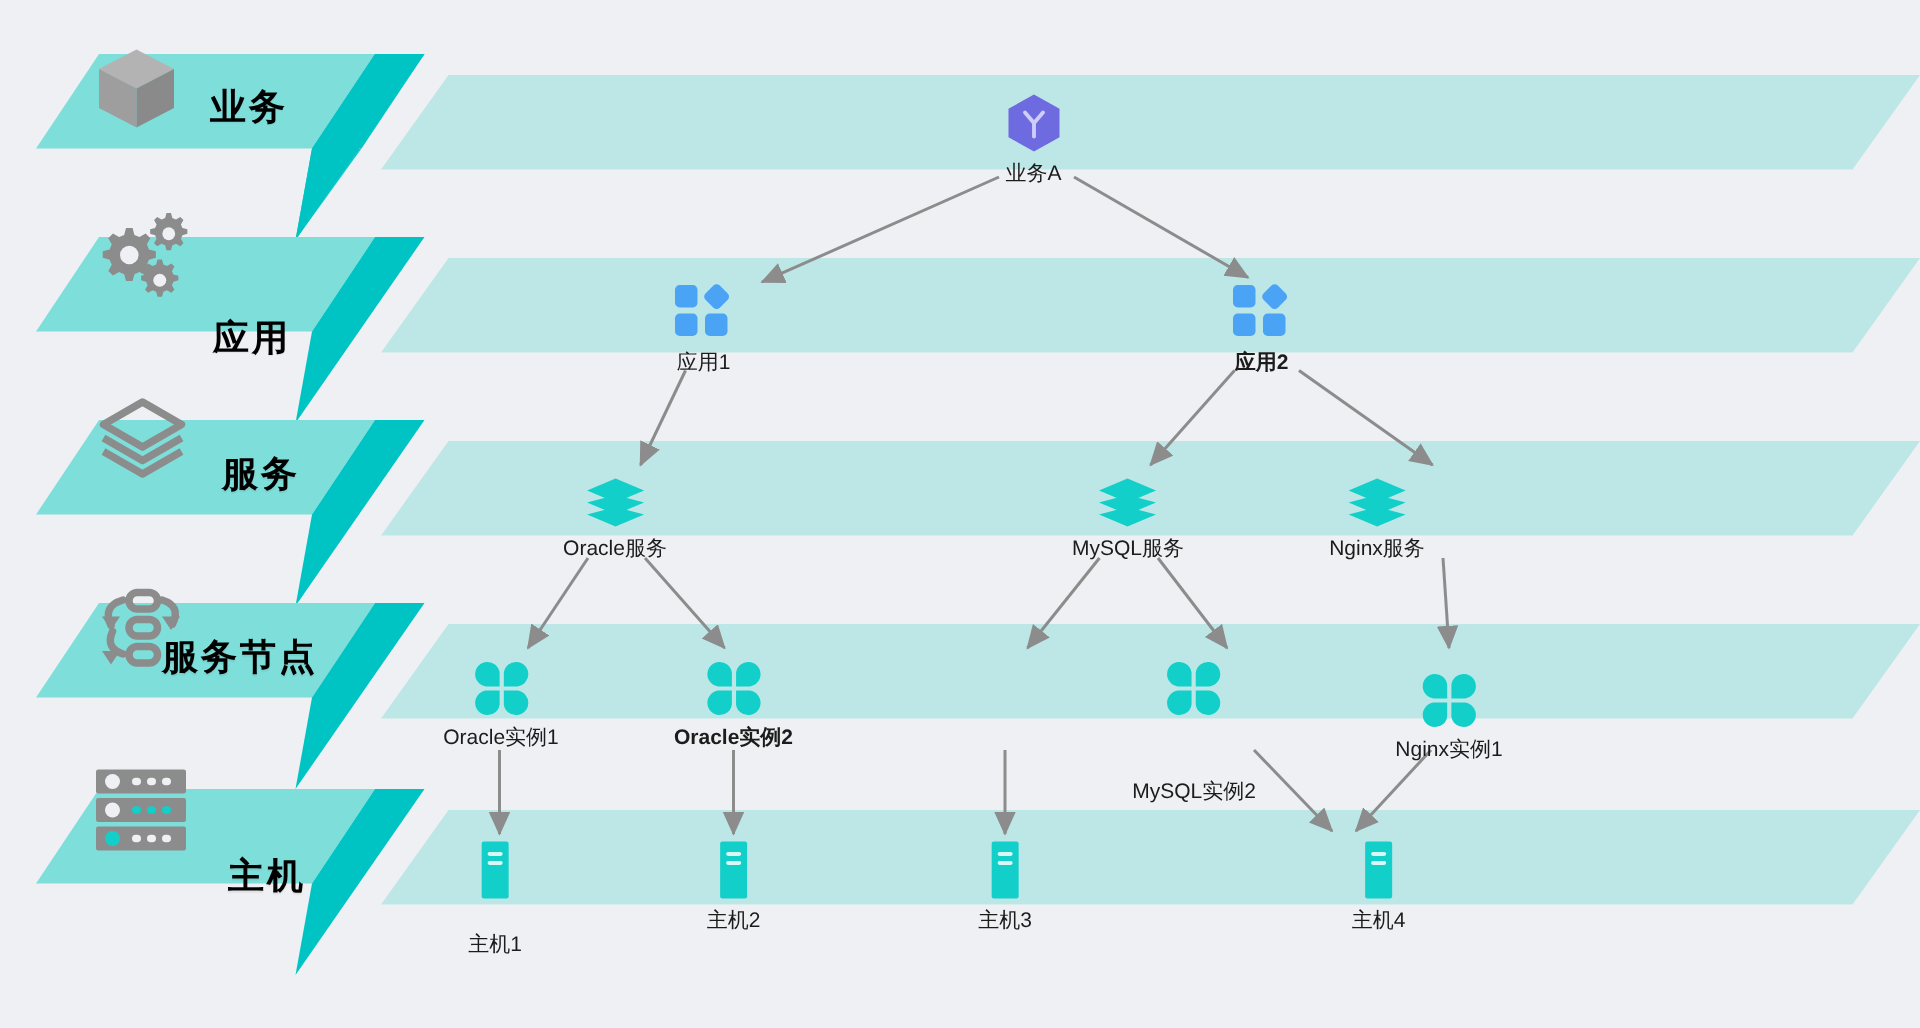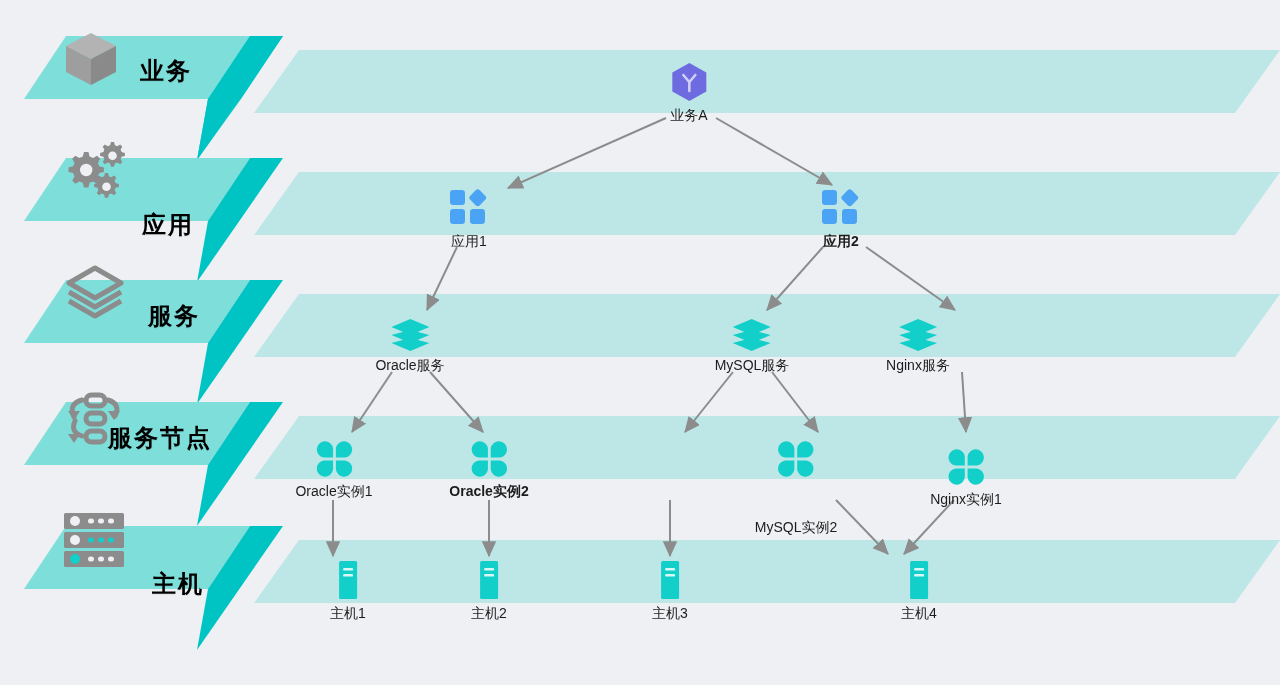--- a/index.html
+++ b/index.html
@@ -266,21 +266,21 @@
       </div>
       <div class="node" style="left: 966px; top: 448px;">
         <span class="glyph"><svg width="38" height="38" viewBox="0 0 38 38">
             <path d="M17.6 17.6 L17.6 8.4 A8.2 8.2 0 1 0 8.4 17.6 Z" fill="#12cfc9"></path>
             <path d="M20.4 17.6 L20.4 8.4 A8.2 8.2 0 1 1 29.6 17.6 Z" fill="#12cfc9"></path>
             <path d="M17.6 20.4 L17.6 29.6 A8.2 8.2 0 1 1 8.4 20.4 Z" fill="#12cfc9"></path>
             <path d="M20.4 20.4 L20.4 29.6 A8.2 8.2 0 1 0 29.6 20.4 Z" fill="#12cfc9"></path>
           </svg></span>
         <span class="caption">Nginx实例1</span>
       </div>
-      <div class="node" style="left: 348px; top: 560px;">
+      <div class="node" style="left: 330px; top: 560px; gap: 16px;">
         <span class="glyph"><svg width="26" height="40" viewBox="0 0 26 40">
             <rect x="4" y="1" width="18" height="38" rx="1.5" fill="#12cfc9"></rect>
             <rect x="8" y="8" width="10" height="2.6" rx="1.2" fill="#d8f7f5"></rect>
             <rect x="8" y="14" width="10" height="2.6" rx="1.2" fill="#d8f7f5"></rect>
           </svg></span>
         <span class="caption">主机1</span>
       </div>
       <div class="node" style="left: 489px; top: 560px;">
         <span class="glyph"><svg width="26" height="40" viewBox="0 0 26 40">
             <rect x="4" y="1" width="18" height="38" rx="1.5" fill="#12cfc9"></rect>

